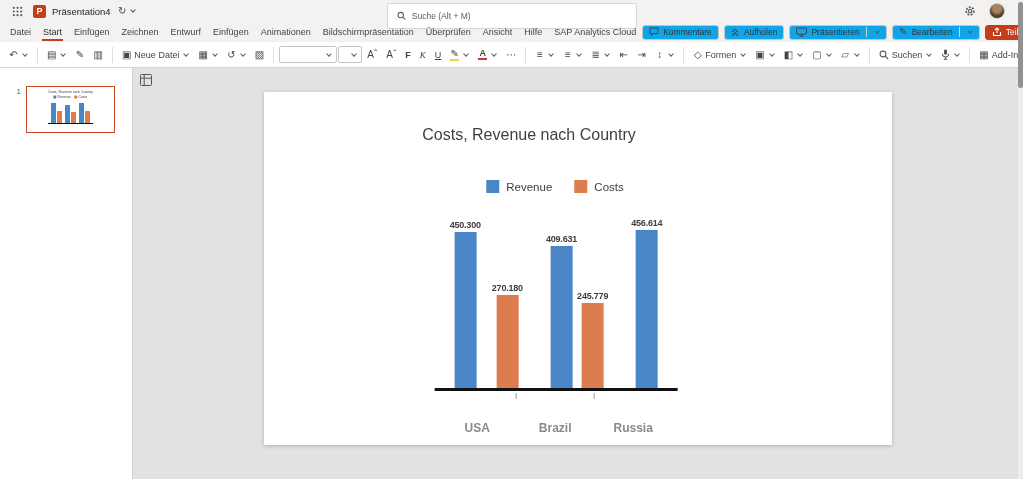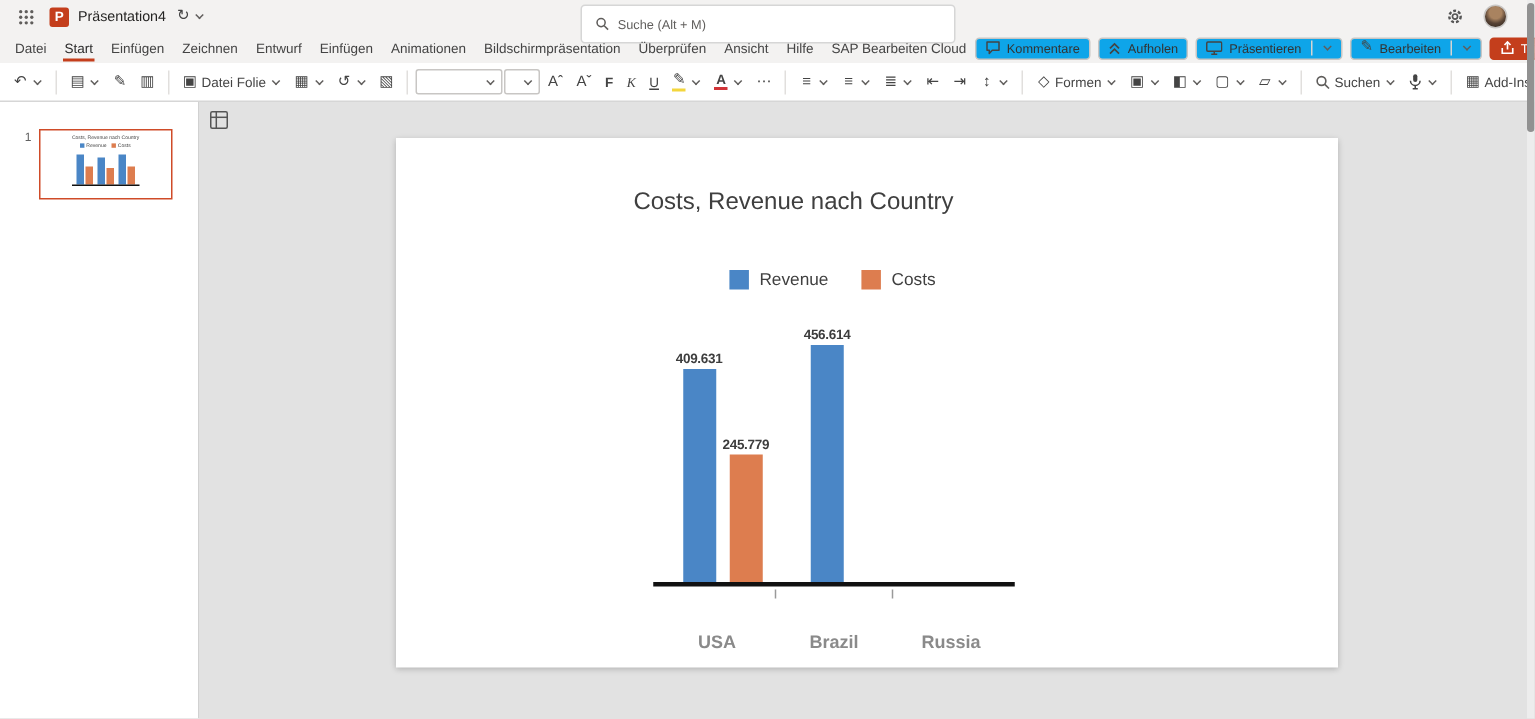--- a/index.html
+++ b/index.html
@@ -143,21 +143,21 @@
       <div class="menu-item active" data-name="menu-item-start">Start</div>
       <div class="menu-item" data-name="menu-item-einf-gen">Einfügen</div>
       <div class="menu-item" data-name="menu-item-zeichnen">Zeichnen</div>
       <div class="menu-item" data-name="menu-item-entwurf">Entwurf</div>
       <div class="menu-item" data-name="menu-item--berg-nge">Einfügen</div>
       <div class="menu-item" data-name="menu-item-animationen">Animationen</div>
       <div class="menu-item" data-name="menu-item-bildschirmpr-sentation">Bildschirmpräsentation</div>
       <div class="menu-item" data-name="menu-item--berpr-fen">Überprüfen</div>
       <div class="menu-item" data-name="menu-item-ansicht">Ansicht</div>
       <div class="menu-item" data-name="menu-item-hilfe">Hilfe</div>
-      <div class="menu-item" data-name="menu-item-sap-analytics-cloud">SAP Bearbeiten Cloud</div>
+      <div class="menu-item" data-name="menu-item-sap-analytics-cloud">SAP Analytics Cloud</div>
     </div>
   <div class="menu-actions" data-name="menu-actions">
       <button class="mbtn" data-name="comments-button">
         <span class="ic" data-name="comment-icon">
           <svg width="10" height="10" viewBox="0 0 10 10" fill="none" stroke="#444" stroke-width="1">
             <path d="M1 1h8v5.5H4.5L2.5 8.6V6.5H1z" stroke-linejoin="round"></path>
           </svg>
         </span>
         <span data-name="button-label">Kommentare</span>
       </button>
@@ -218,21 +218,21 @@
         <span class="ic" data-name="format-painter-icon">✎</span>
       </button>
       <button class="rbtn" data-name="clipboard-button">
         <span class="ic" data-name="clipboard-icon">▥</span>
       </button>
     </div>
     <span class="rdiv" data-name="ribbon-divider"></span>
     <div class="rgroup" data-name="ribbon-group">
       <button class="rbtn" data-name="new-slide-button">
         <span class="ic" data-name="new-slide-icon">▣</span>
-        <span class="rlbl" data-name="button-label">Datei Folie</span>
+        <span class="rlbl" data-name="button-label">Neue Datei</span>
         <span class="chev" data-name="chevron-down-icon"></span>
       </button>
       <button class="rbtn" data-name="layout-button">
         <span class="ic" data-name="layout-icon">▦</span>
         <span class="chev" data-name="chevron-down-icon"></span>
       </button>
       <button class="rbtn" data-name="reset-slide-button">
         <span class="ic" data-name="reset-slide-icon">↺</span>
         <span class="chev" data-name="chevron-down-icon"></span>
       </button>
@@ -427,20 +427,30 @@
             <span class="swatch" data-name="legend-swatch" style="background: rgb(74, 134, 198);"></span>
             <span data-name="legend-label">Revenue</span>
           </div>
           <div class="legend-item" data-name="legend-item">
             <span class="swatch" data-name="legend-swatch" style="background: rgb(221, 125, 79);"></span>
             <span data-name="legend-label">Costs</span>
           </div>
         </div>
       <div class="chartwrap" data-name="chart-object">
           <div class="bars" data-name="plot-area" style="gap: 23px; padding: 0px 15px;">
+            <div class="bargroup" data-name="bar-group-usa" style="gap: 11px;">
+              <div class="bcol" data-name="bar-column">
+                <div class="bval" data-name="value-label">450.300</div>
+                <div class="bar" data-name="revenue-bar-usa" style="width: 22px; height: 156px; background: rgb(74, 134, 198);"></div>
+              </div>
+              <div class="bcol" data-name="bar-column">
+                <div class="bval" data-name="value-label">270.180</div>
+                <div class="bar" data-name="costs-bar-usa" style="width: 22px; height: 93px; background: rgb(221, 125, 79);"></div>
+              </div>
+            </div>
             <div class="bargroup" data-name="bar-group-brazil" style="gap: 0;">
               <div class="bcol" data-name="bar-column">
                 <div class="bval" data-name="value-label">409.631</div>
                 <div class="bar" data-name="revenue-bar-brazil" style="width: 22px; height: 142px; background: rgb(74, 134, 198);"></div>
               </div>
               <div class="bcol" data-name="bar-column">
                 <div class="bval" data-name="value-label">245.779</div>
                 <div class="bar" data-name="costs-bar-brazil" style="width: 22px; height: 85px; background: rgb(221, 125, 79);"></div>
               </div>
             </div>

